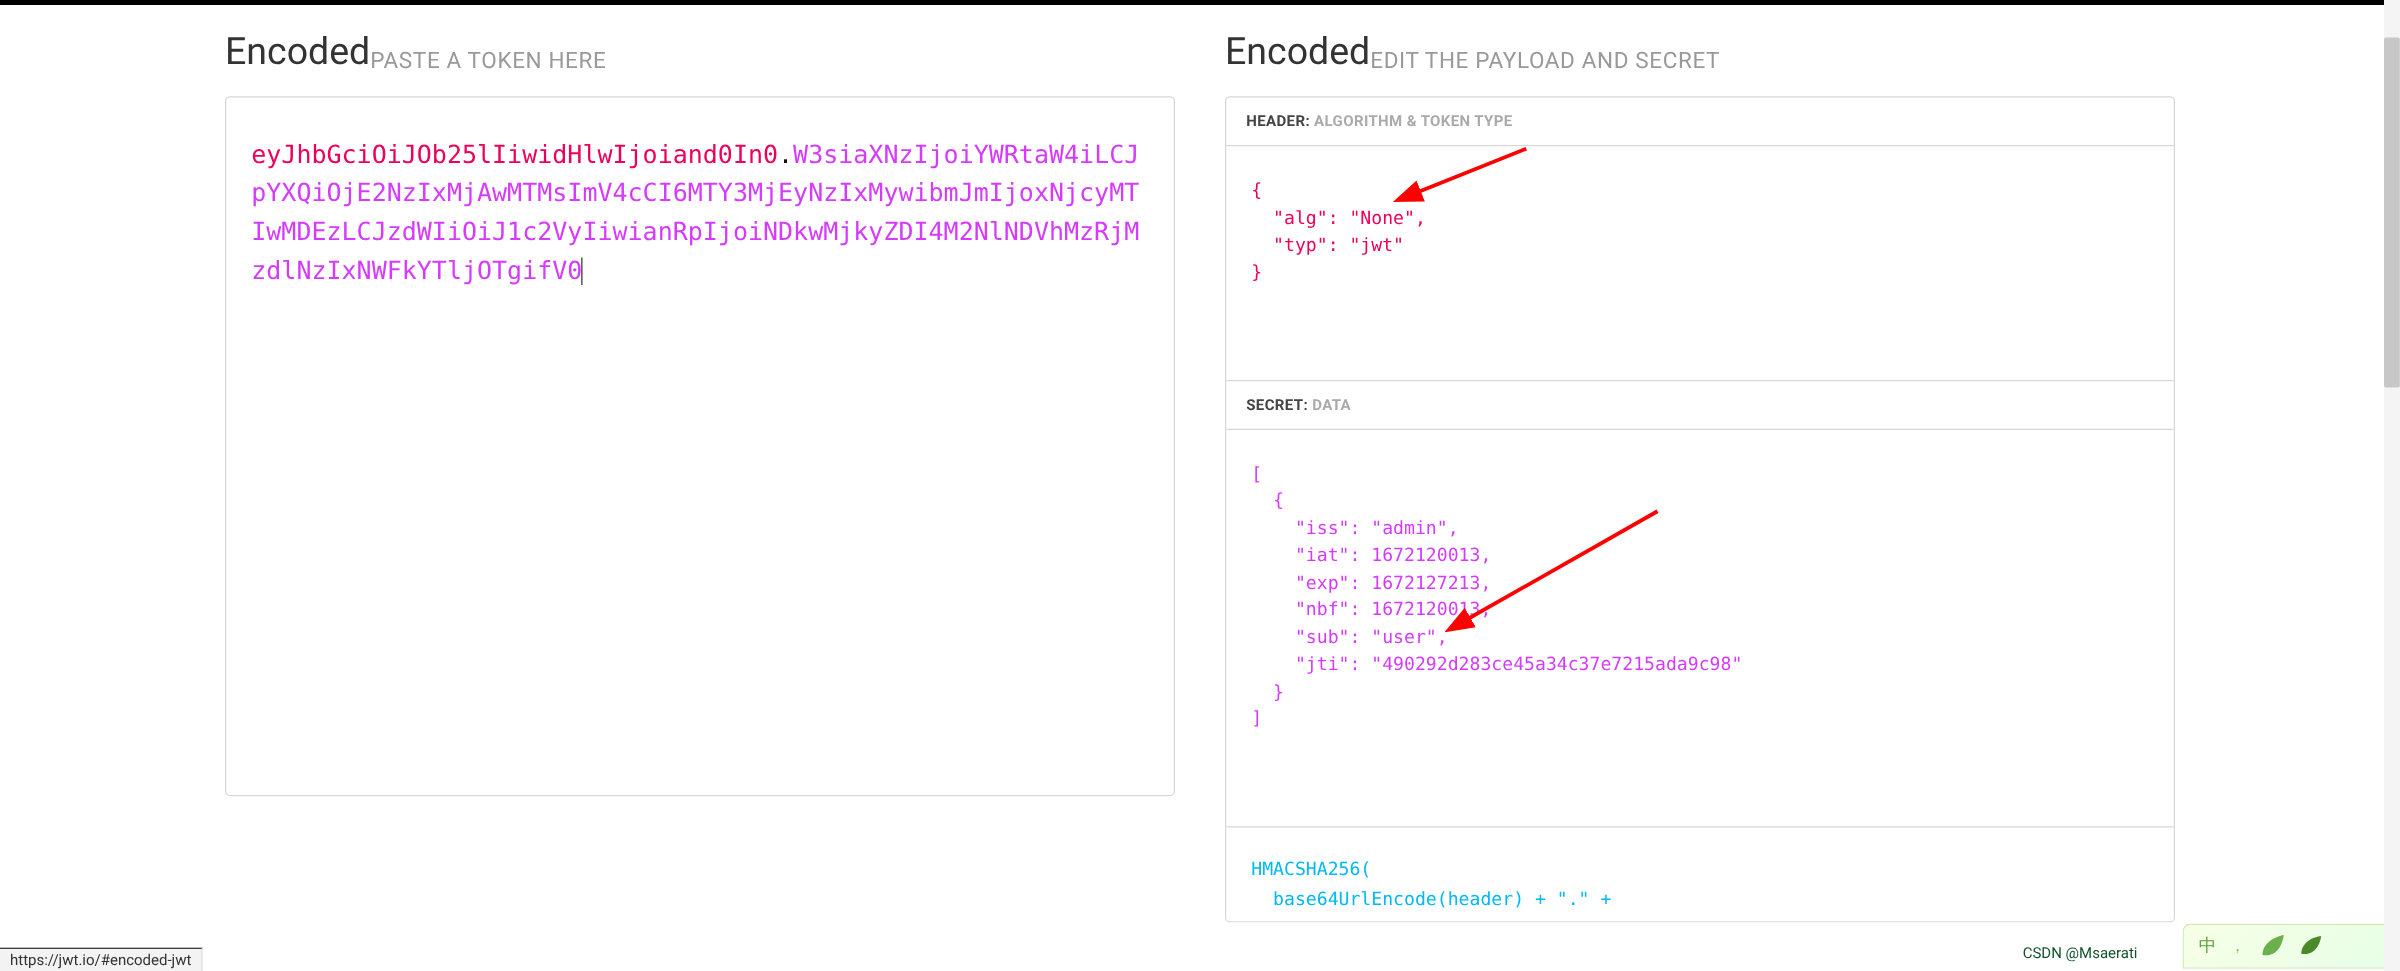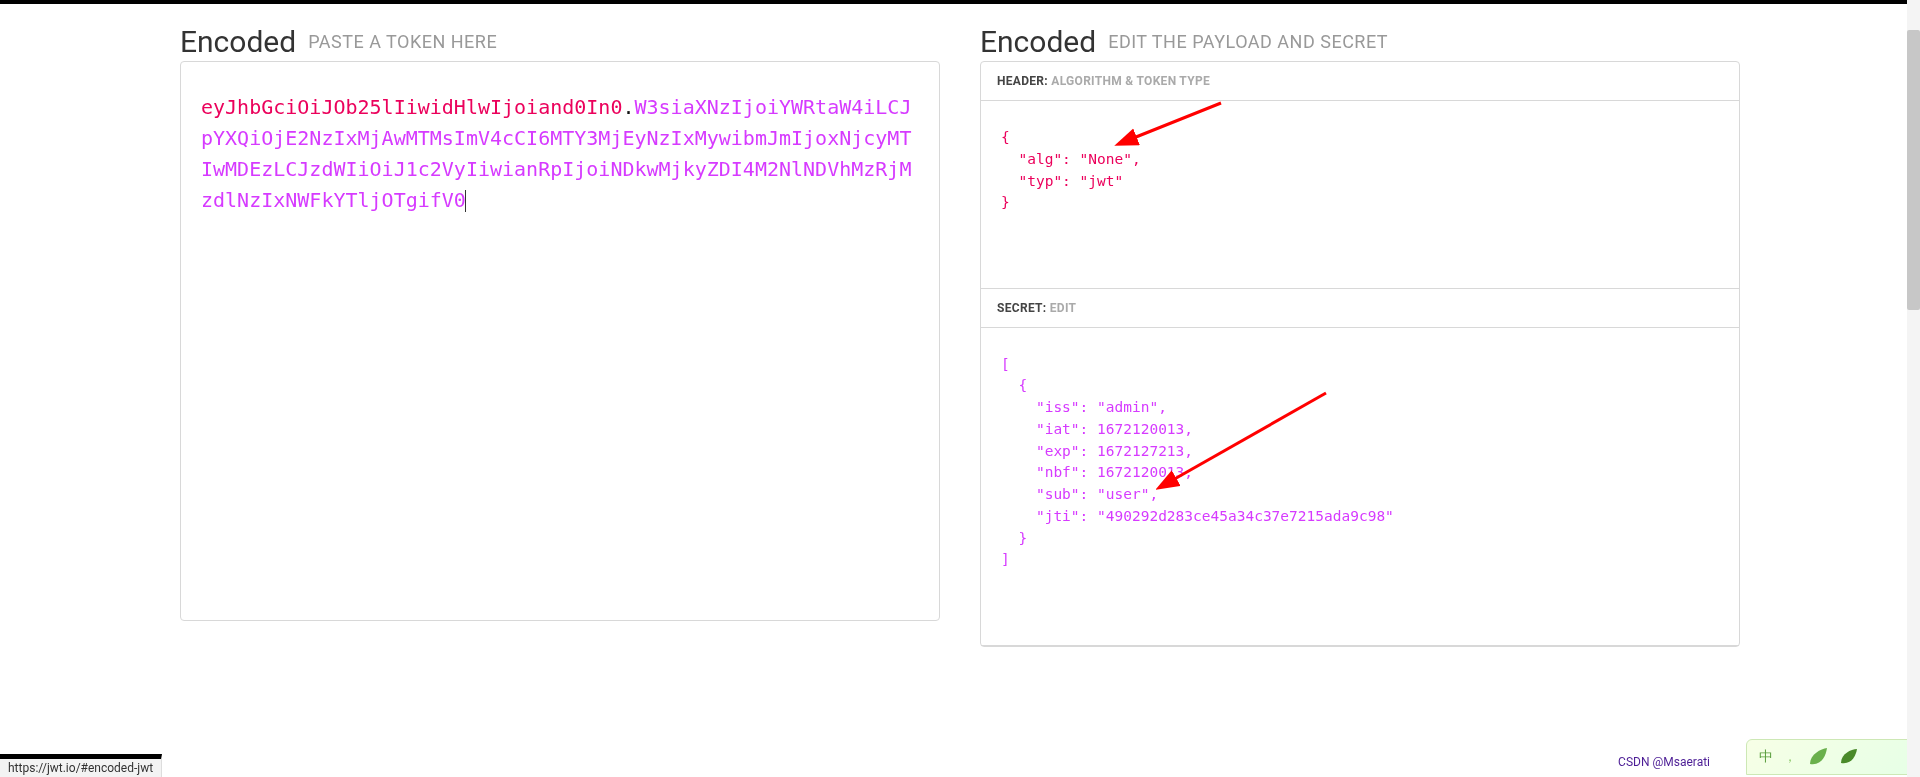--- a/index.html
+++ b/index.html
@@ -19,23 +19,23 @@
       gap: 40px;
       padding: 20px 180px 0 180px;
       max-width: 1920px;
     }
     .column {
       flex: 1;
       min-width: 0;
     }
     .column-header {
       display: flex;
-      align-items: center;
-      gap: 12px;
-      margin-bottom: 2px;
+      align-items: flex-end;
+      gap: 0;
+      margin-bottom: 18px;
     }
     .column-title {
       font-size: 30px;
       font-weight: 400;
       color: #333;
     }
     .column-subtitle {
       font-size: 18px;
       color: #999;
       letter-spacing: 0.5px;
@@ -102,29 +102,29 @@
     }
     
     .statusbar {
       position: fixed;
       bottom: 0;
       left: 0;
       font-size: 12px;
       background:#f3f3f3;
       color:#333;
       padding:2px 8px;
-      border-top:5px solid #000000;
+      border-top:1px solid #000000;
       border-right:1px solid #ddd;
     }
     .watermark{
       position:fixed;
       bottom:8px;
       right:210px;
       font-size:12px;
-      color:#4c1d95;
+      color:#14532d;
     }
     .ime-badge{
       position: fixed;
       bottom: 2px;
       right: 4px;
       width: 170px;
       height: 36px;
       background: linear-gradient(135deg,#f7ffe6,#e6ffe6);
       border:1px solid #cde8b5;
       border-radius:6px 6px 0 0;
@@ -183,21 +183,21 @@
                 </marker>
               </defs>
             <line x1="110" y1="8" x2="20" y2="44" stroke="#ff0000" stroke-width="3" marker-end="url(#ah1)"></line>
           </svg>
         </div>
       </div>
 
       <div class="decoded-section">
         <div class="section-bar">
           <strong>SECRET:</strong>
-          <span class="muted">EDIT</span>
+          <span class="muted">DATA</span>
         </div>
         <div class="code-area payload-area"><span>[
   {
     "iss": "admin",
     "iat": 1672120013,
     "exp": 1672127213,
     "nbf": 1672120013,
     "sub": "user",
     "jti": "490292d283ce45a34c37e7215ada9c98"
   }
@@ -207,20 +207,22 @@
                 <marker id="ah2" markerWidth="10" markerHeight="10" refX="2" refY="3" orient="auto">
                   <path d="M0,0 L0,6 L8,3 z" fill="#ff0000"></path>
                 </marker>
               </defs>
             <line x1="170" y1="10" x2="15" y2="98" stroke="#ff0000" stroke-width="3" marker-end="url(#ah2)"></line>
           </svg>
         </div>
       </div>
 
       <div class="decoded-section">
+        <div class="code-area signature-area"><span>HMACSHA256(</span>
+<span>  base64UrlEncode(header) + "." +</span></div>
       </div>
 
     </div>
   </div>
 
 </div>
 
 <div class="statusbar">https://jwt.io/#encoded-jwt</div>
 <div class="watermark">CSDN @Msaerati</div>
 

